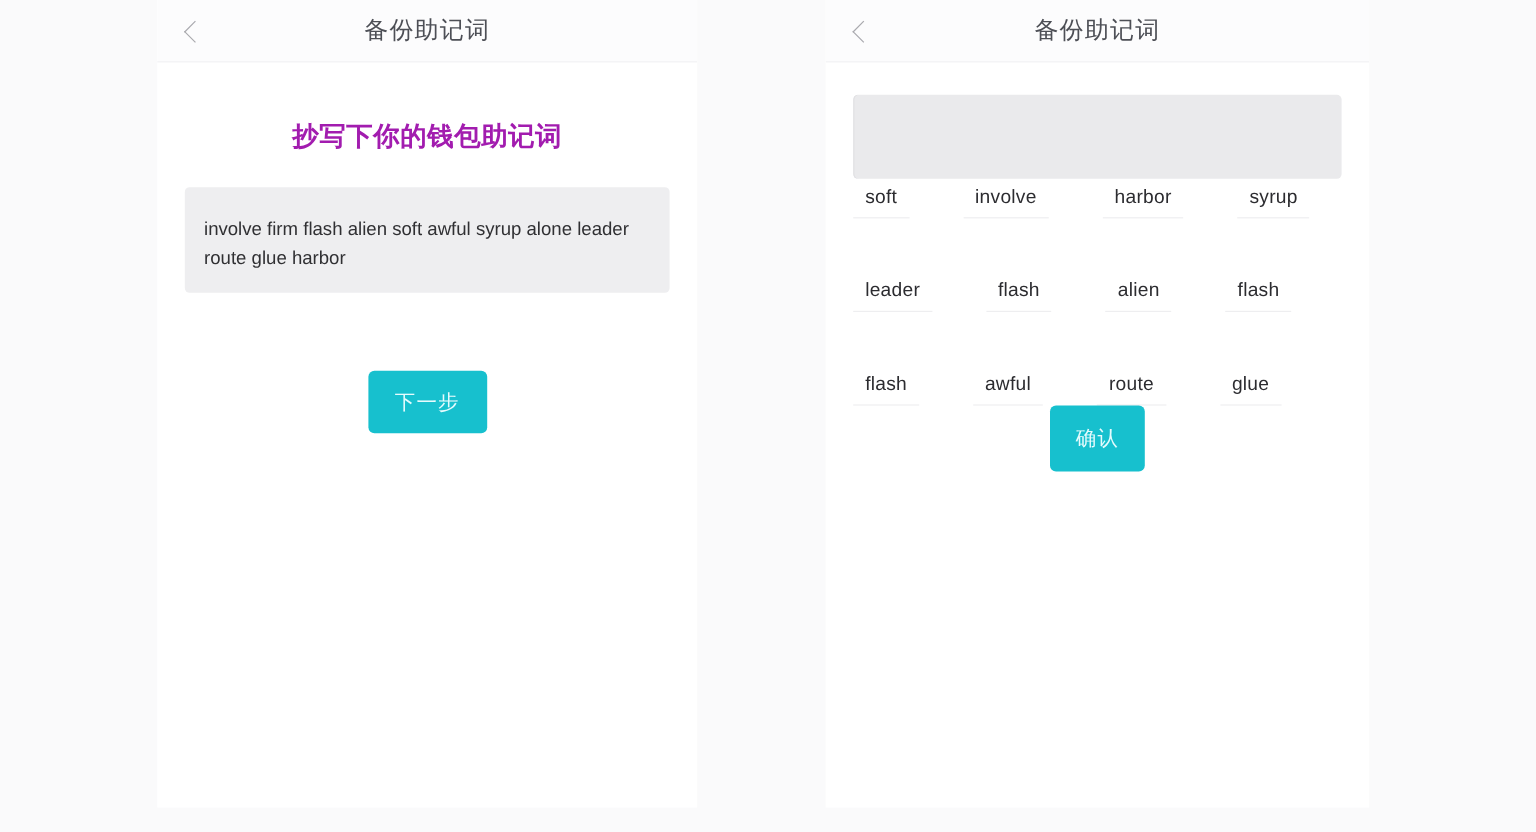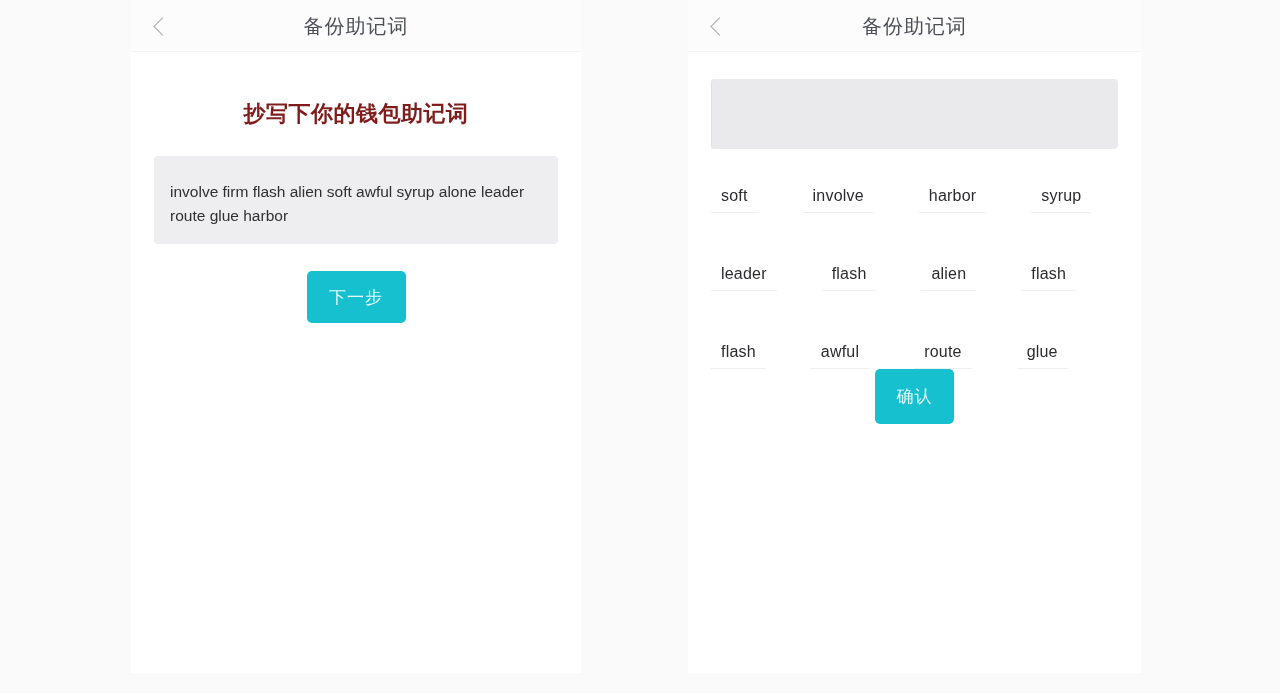--- a/index.html
+++ b/index.html
@@ -69,21 +69,21 @@
   }
 
   
   .body-wrap { padding: 0 23px; }
 
   .page-title {
     margin-top: 47px;
     text-align: center;
     font-size: 22px;
     font-weight: bold;
-    color: #7f1d1d;
+    color: #a21caf;
     letter-spacing: 0.5px;
   }
   .page-sub {
     margin-top: 16px;
     font-size: 14.5px;
     line-height: 1.55;
     color: #b4b4ba;
     letter-spacing: 0.2px;
   }
 
@@ -119,26 +119,25 @@
     justify-content: center;
     background: #17c0ce;
     color: #e6fbfd;
     border: none;
     border-radius: 5px;
     font-size: 17px;
     letter-spacing: 1px;
     font-family: inherit;
     cursor: pointer;
   }
-  .btn-next    { margin-top: 27px; width: 99px; height: 52px; }
+  .btn-next    { margin-top: 65px; width: 99px; height: 52px; }
   .btn-confirm { width: 79px; height: 55px; }
 
   
   .word-grid {
-    margin-top: 31px;
     display: flex;
     flex-wrap: wrap;
     align-content: flex-start;
     column-gap: 11px;
     row-gap: 17px;
     width: 410px;
     gap: 45px;
   }
   .word-chip {
     display: inline-flex;

